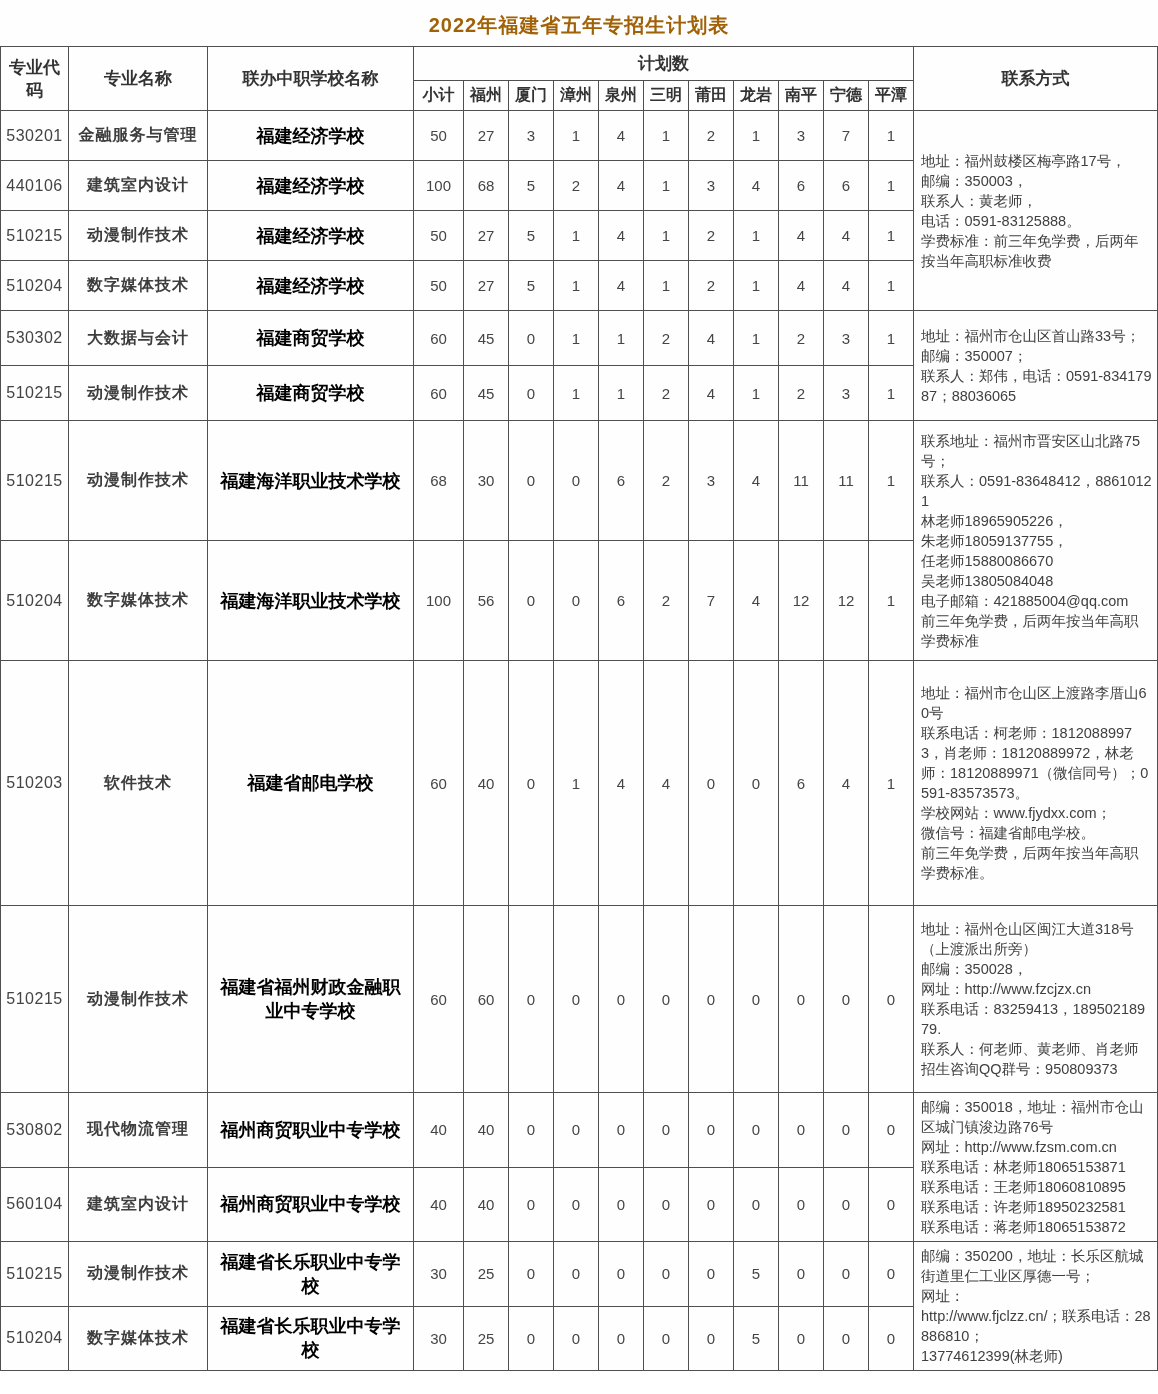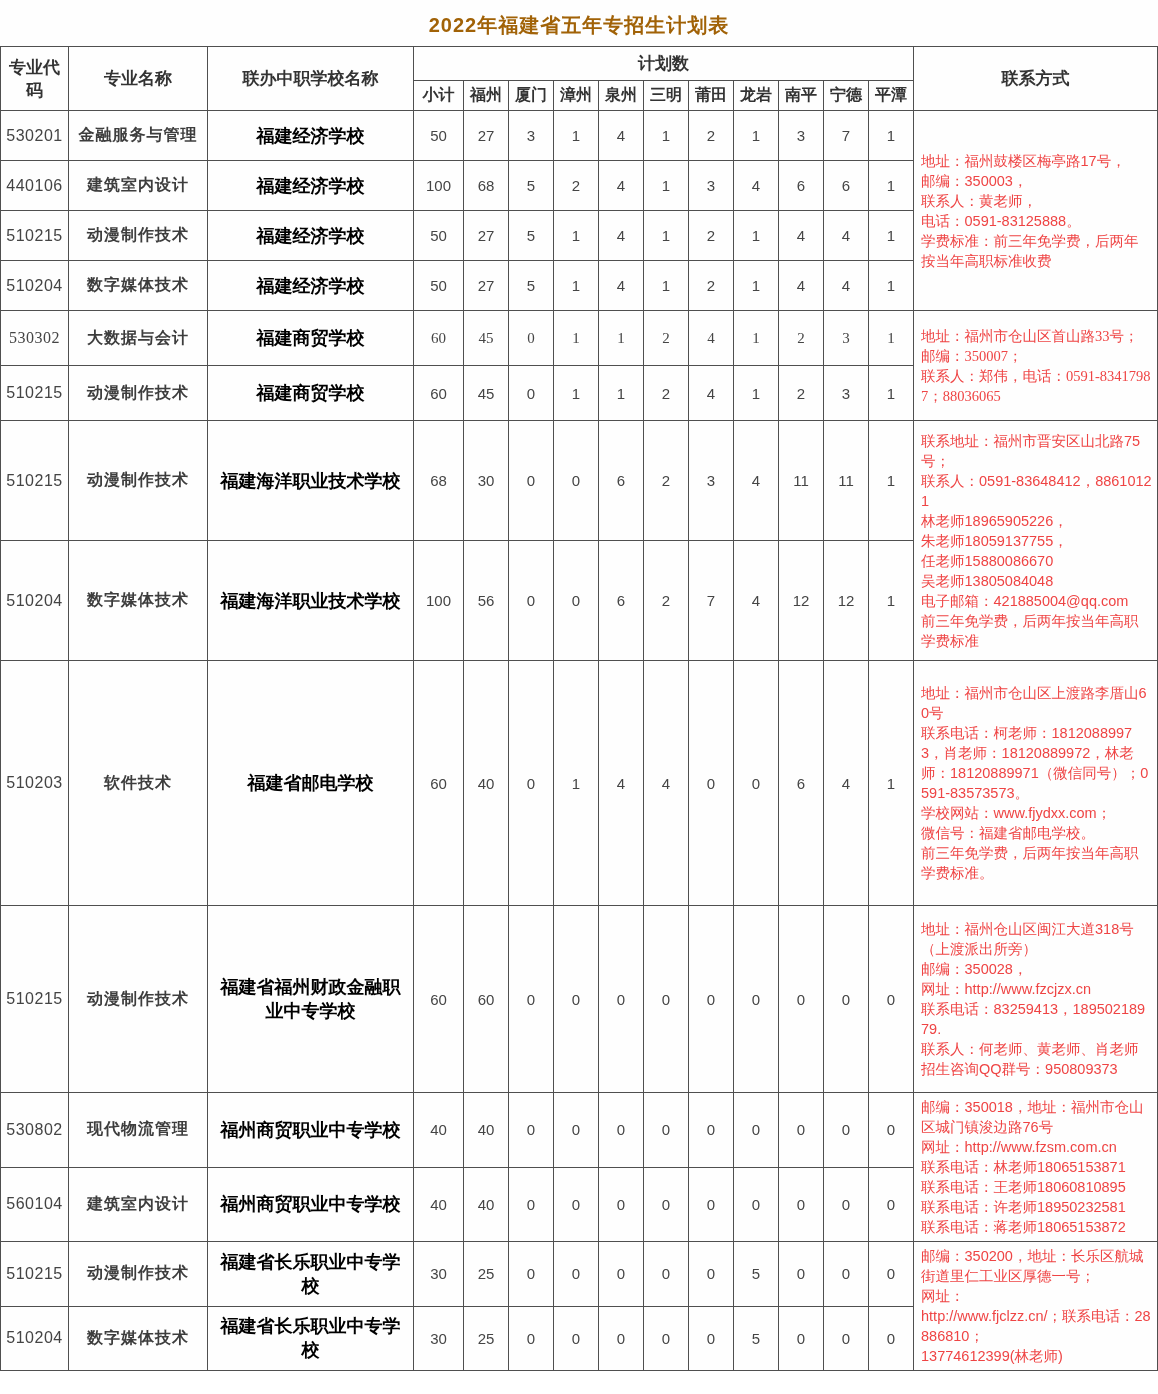--- a/index.html
+++ b/index.html
@@ -39,21 +39,21 @@
   thead .city-row th{font-size:16px;}
   td.code{font-size:16px;color:#444;letter-spacing:.5px;}
   td.major{font-size:16px;font-weight:bold;color:#3d3d3d;letter-spacing:1px;}
   td.school{font-size:18px;font-weight:bold;color:#000000;padding:1px 6px;}
   td.val{font-size:15px;color:#454545;}
   td.contact{
     text-align:left;
     vertical-align:middle;
     font-size:14.5px;
     line-height:1.38;
-    color:#ef4444;
+    color:#404040;
     padding:4px 5px 4px 7px;
     white-space:pre-line;
     word-break:break-all;
   }
 </style>
 </head>
 <body>
 
 <div class="page">
   <div class="titles">
@@ -162,21 +162,21 @@
           <td class="val">5</td>
           <td class="val">1</td>
           <td class="val">4</td>
           <td class="val">1</td>
           <td class="val">2</td>
           <td class="val">1</td>
           <td class="val">4</td>
           <td class="val">4</td>
           <td class="val">1</td>
         </tr>
-        <tr style="height: 55px; font-family: Liberation Serif, serif;">
+        <tr style="height: 55px;">
           <td class="code">530302</td>
           <td class="major">大数据与会计</td>
           <td class="school">福建商贸学校</td>
           <td class="val">60</td>
           <td class="val">45</td>
           <td class="val">0</td>
           <td class="val">1</td>
           <td class="val">1</td>
           <td class="val">2</td>
           <td class="val">4</td>

